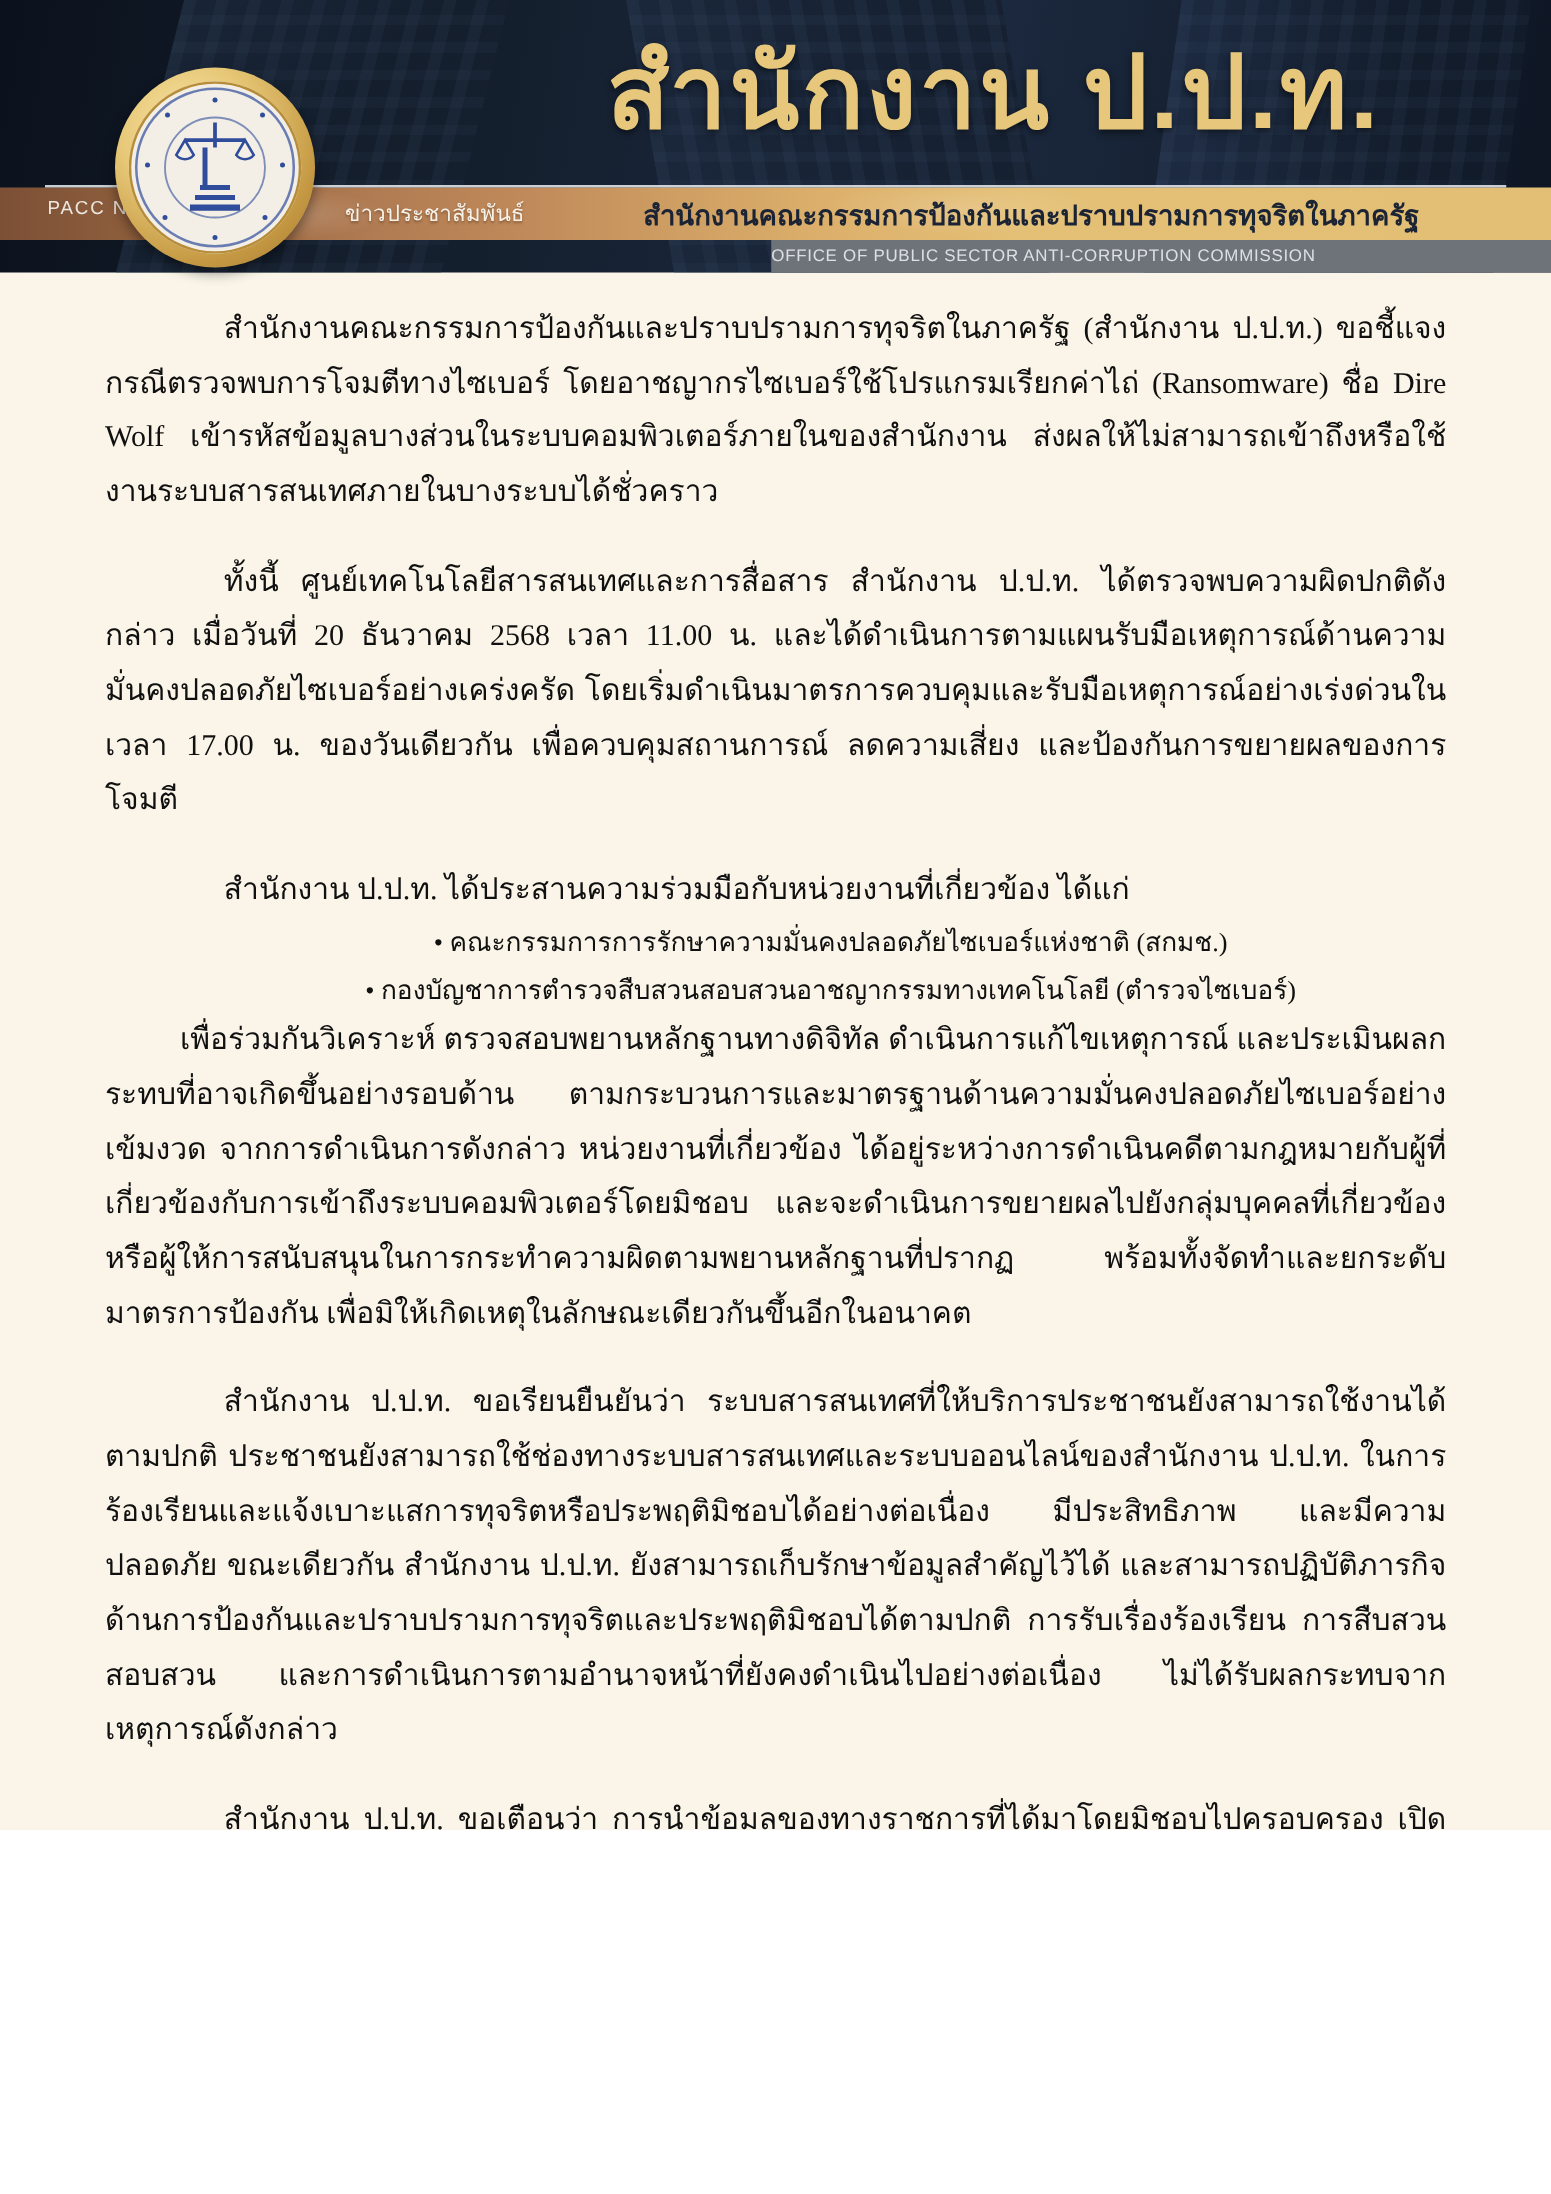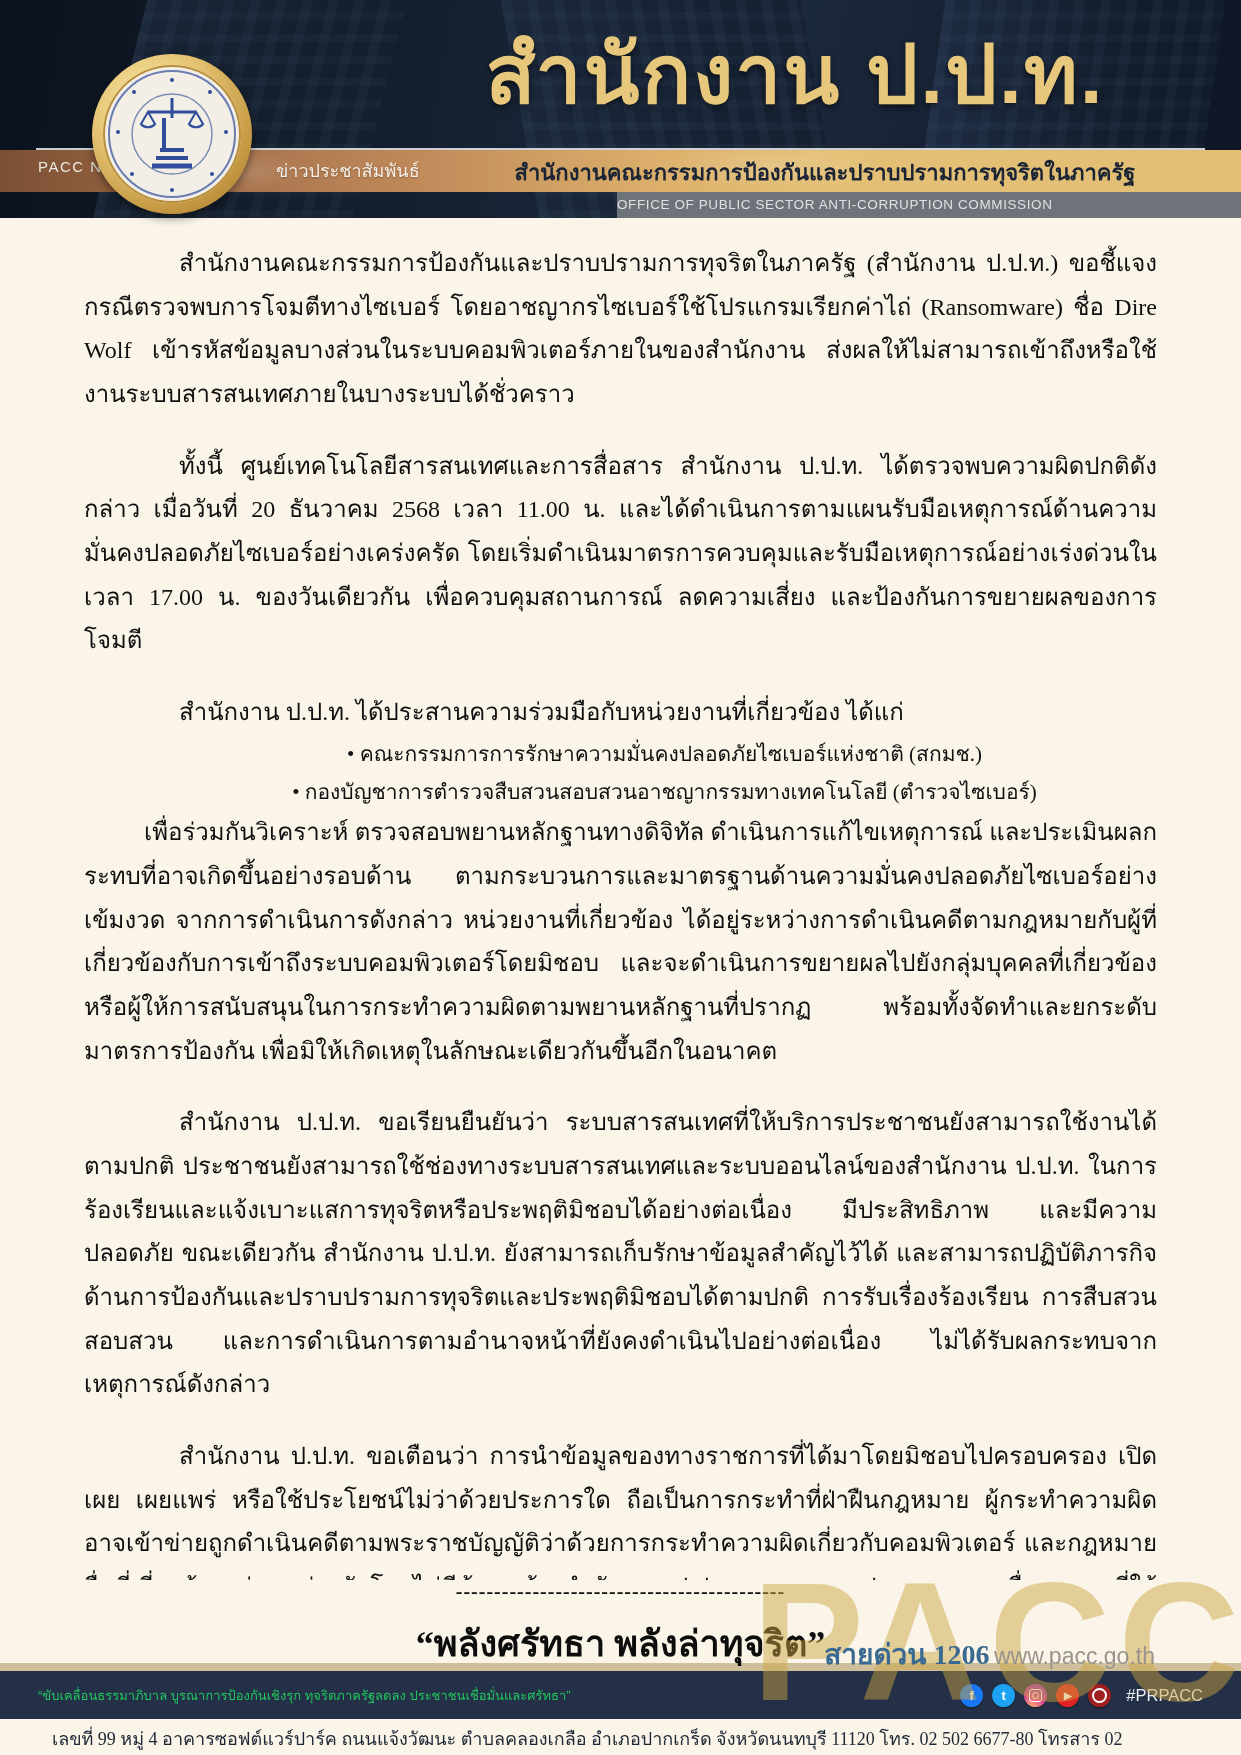--- a/index.html
+++ b/index.html
@@ -1,17 +1,17 @@
 <!DOCTYPE html>
 <html lang="th"><head>
 <meta charset="utf-8">
 <style>
   html,body{margin:0;padding:0;}
   body{font-family:"Liberation Serif","DejaVu Serif",serif;}
-  .page{position:relative;width:1241px;height:1755px;background:#faf5e8;overflow:hidden;}
+  .page{position:relative;width:1241px;height:1464px;background:#faf5e8;overflow:hidden;}
 
   
   .header{position:absolute;top:0;left:0;width:1241px;height:218px;
     background:linear-gradient(100deg,#0b121d 0%,#15202f 35%,#1c2a40 60%,#131d2c 85%,#0e1624 100%);}
   .bldg{position:absolute;top:0;bottom:0;opacity:.55;}
   .bldg1{left:120px;width:260px;background:linear-gradient(115deg,#223248 0%,#16202f 60%);transform:skewX(-14deg);}
   .bldg2{left:520px;width:300px;background:linear-gradient(100deg,#1f2d43 0%,#121b29 70%);transform:skewX(10deg);}
   .bldg3{left:930px;width:280px;background:linear-gradient(80deg,#243450 0%,#141e2d 70%);transform:skewX(-8deg);}
   .bldg .win{position:absolute;inset:0;
     background:repeating-linear-gradient(90deg,rgba(120,150,190,.10) 0 10px,transparent 10px 26px),

